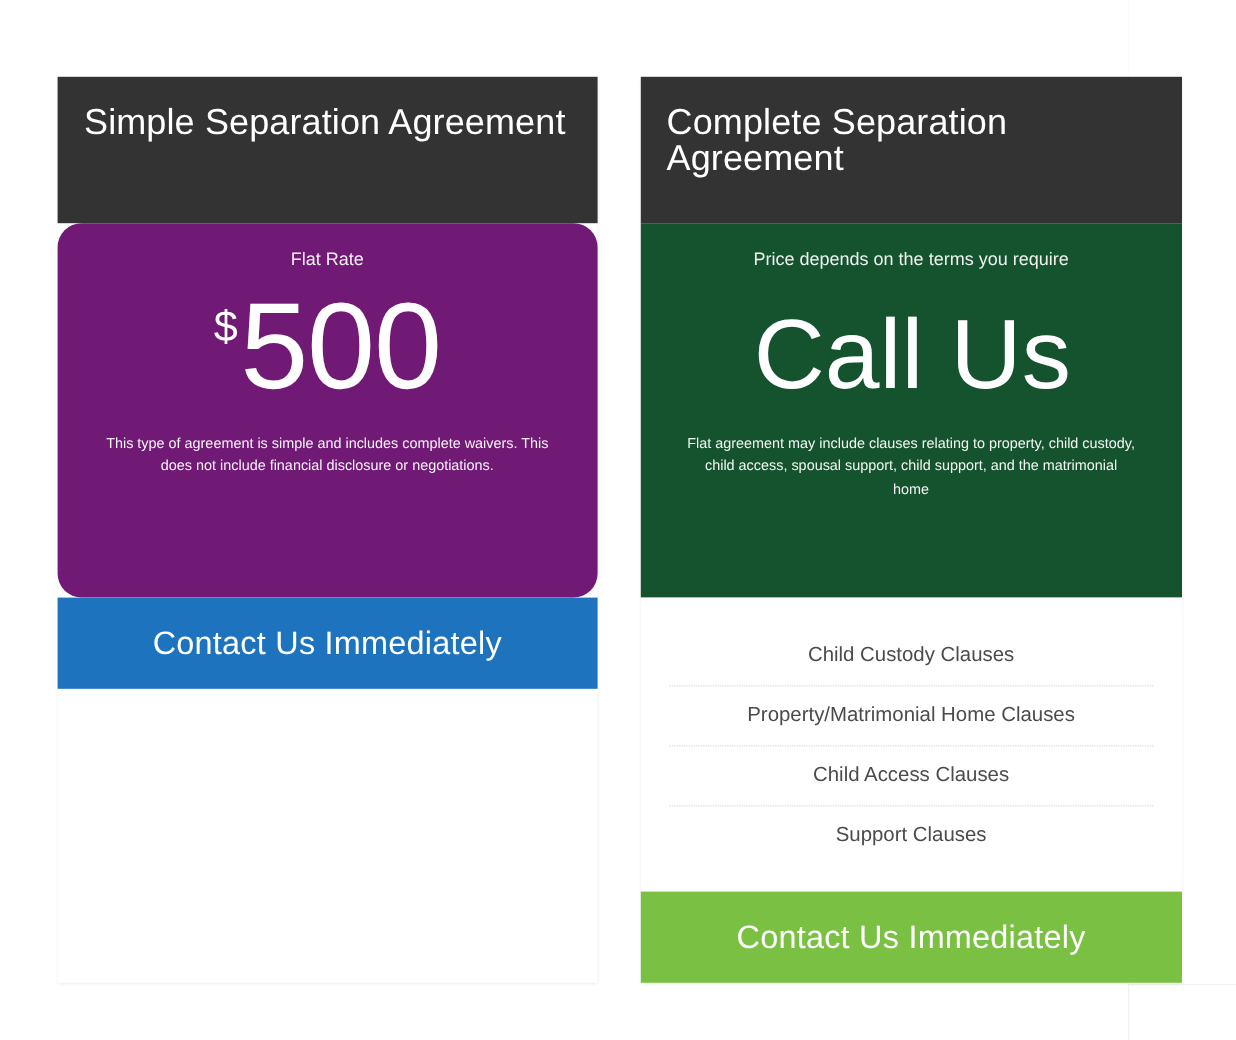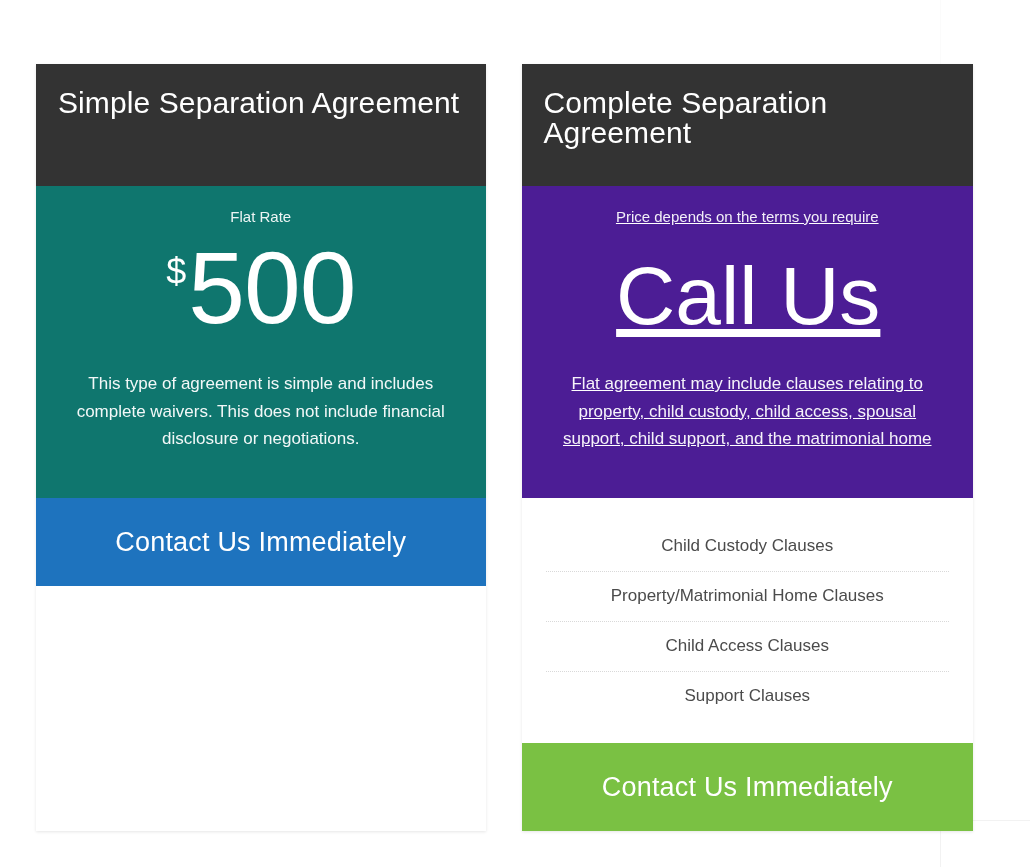--- a/index.html
+++ b/index.html
@@ -31,21 +31,21 @@
     top: 820px;
     width: 90px;
     height: 47px;
     background: #ffffff;
     border-left: 1px solid #f2f2f2;
     border-top: 1px solid #f2f2f2;
   }
 
   .pricing-wrap {
     position: absolute;
-    left: 36px;
+    left: 48px;
     top: 64px;
     width: 937px;
     display: flex;
     gap: 36px;
   }
 
   .card {
     width: 450px;
     background: #ffffff;
     box-shadow: 0 1px 3px rgba(0,0,0,0.10);
@@ -68,22 +68,22 @@
     letter-spacing: 0.1px;
   }
 
   .card-price {
     height: 312px;
     box-sizing: border-box;
     text-align: center;
     padding: 22px 24px 0 24px;
     color: #ffffff;
   }
-  .card.blue .card-price { background: #0f766e; }
-  .card.green .card-price { background: #4c1d95; text-decoration: underline; }
+  .card.blue .card-price { background: #701a75; border-radius: 20px; }
+  .card.green .card-price { background: #14532d; }
 
   .price-label {
     font-size: 15px;
     font-weight: 400;
     color: rgba(255,255,255,0.93);
     line-height: 1.2;
   }
 
   .price-amount {
     margin-top: 14px;
@@ -108,22 +108,21 @@
     color: #ffffff;
     letter-spacing: -1px;
   }
   .amount.words {
     font-size: 82px;
     letter-spacing: 0px;
     margin-top: 17px;
   }
 
   .price-desc {
-    margin-top: 10px;
-    font-size: 17px;
+    font-size: 12px;
     line-height: 1.62;
     color: rgba(255,255,255,0.95);
     padding: 0 14px;
   }
 
   .card-features {
     background: #ffffff;
     padding: 24px 24px 22px 24px;
     flex: 1;
   }
@@ -132,21 +131,21 @@
     font-size: 17px;
     color: #4b4b4b;
     font-weight: 400;
     padding: 13px 0 14px 0;
     border-bottom: 1px dotted #d9d9d9;
     line-height: 1.3;
   }
   .feature:last-child { border-bottom: none; }
 
   .card-cta {
-    height: 88px;
+    height: 76px;
     display: flex;
     align-items: center;
     justify-content: center;
     color: #ffffff;
     font-size: 27px;
     font-weight: 300;
     cursor: pointer;
     letter-spacing: 0.2px;
   }
   .card.blue .card-cta { background: #1e73be; }

